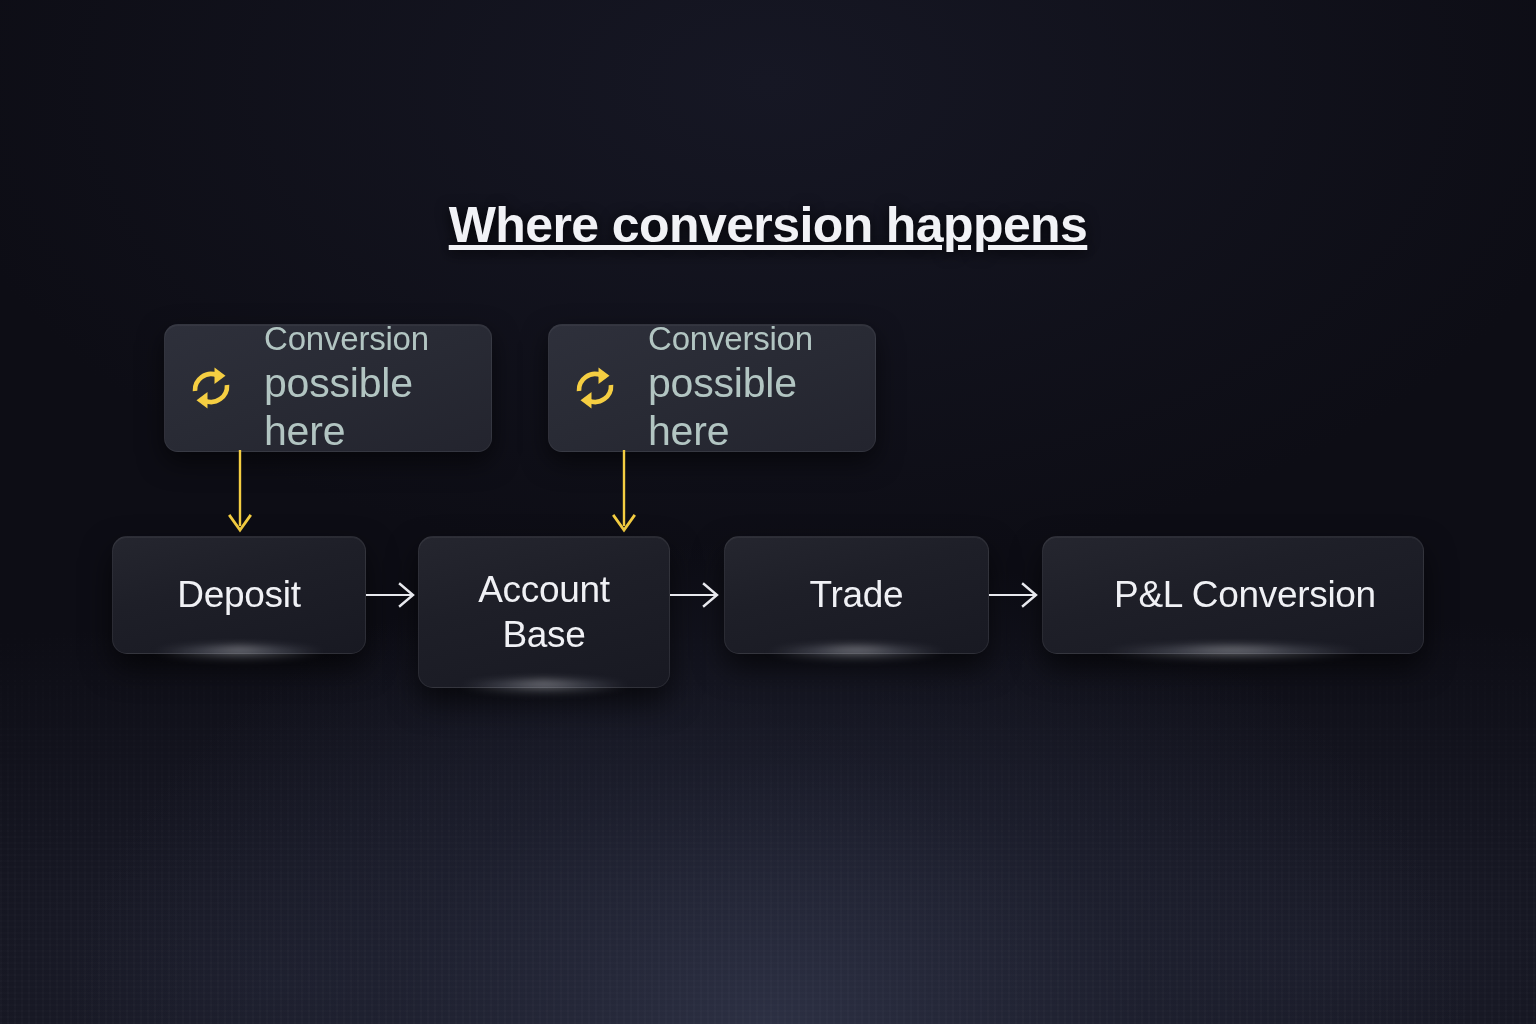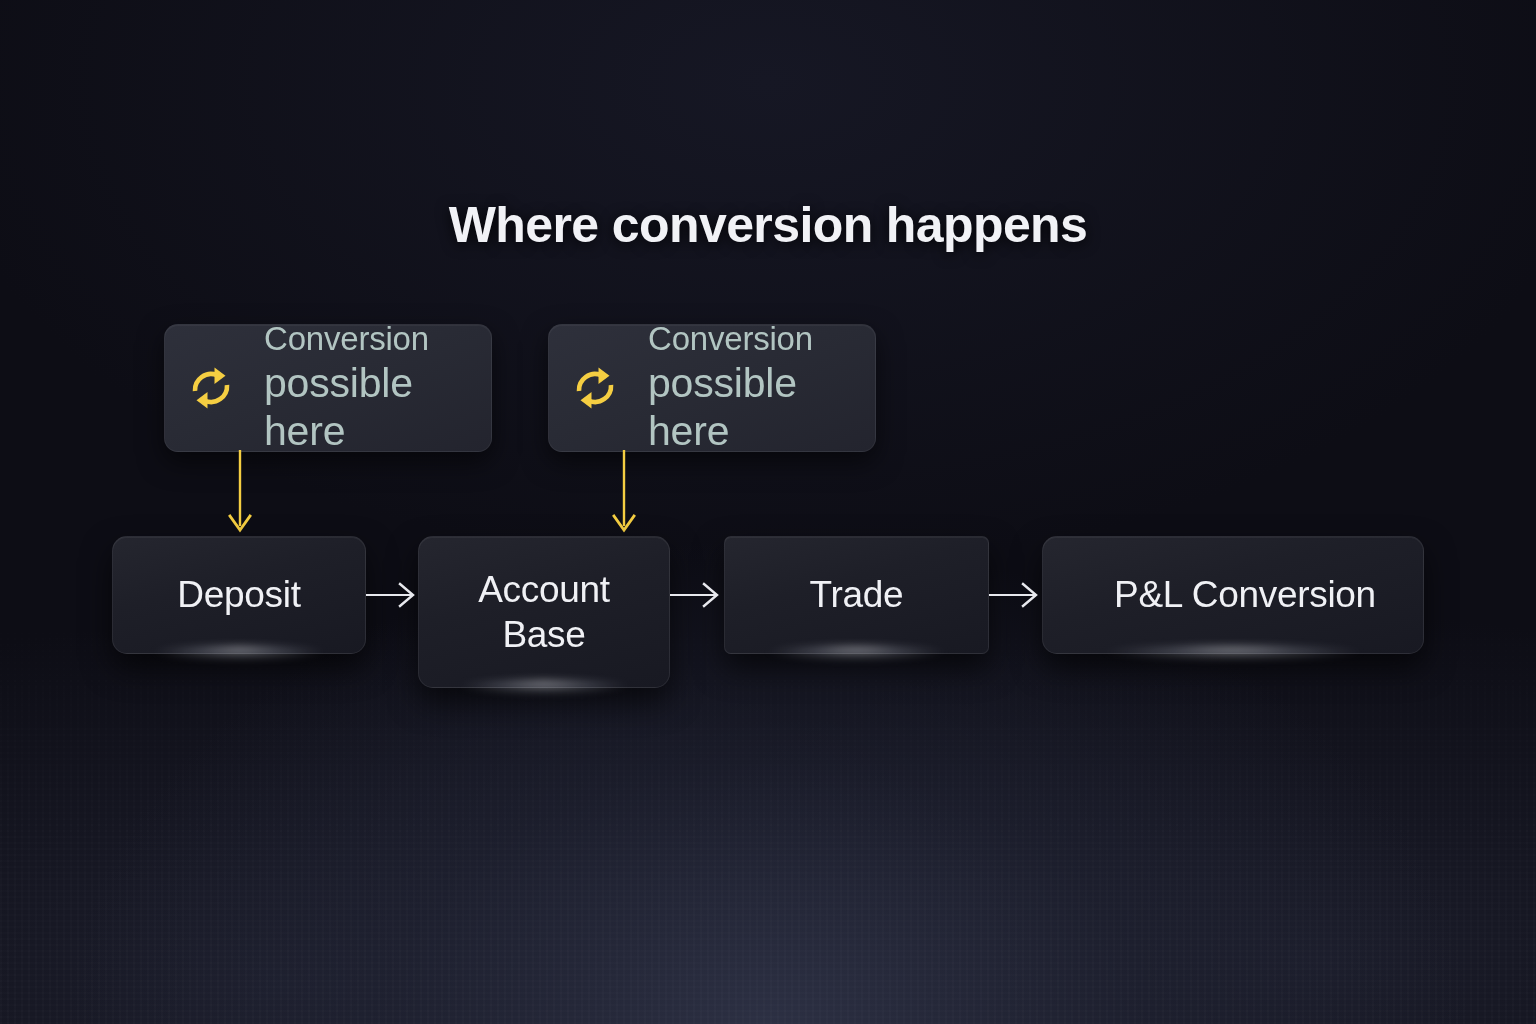--- a/index.html
+++ b/index.html
@@ -43,20 +43,21 @@
     position: absolute;
     left: 0;
     top: 196px;
     width: 1536px;
     text-align: center;
     font-size: 50px;
     font-weight: 700;
     letter-spacing: -0.6px;
     color: #f1f2f6;
     text-shadow: 0 2px 14px rgba(0,0,0,0.85);
+    text-decoration: underline;
   }
 
   
   .badge {
     position: absolute;
     box-sizing: border-box;
     height: 128px;
     border-radius: 14px;
     background: linear-gradient(160deg, #2e303b 0%, #292b35 45%, #23242e 100%);
     border: 1px solid rgba(255,255,255,0.055);
@@ -124,21 +125,21 @@
     bottom: -7px;
     height: 13px;
     border-radius: 50%;
     background: radial-gradient(ellipse at 50% 0%, rgba(255,255,255,0.62) 0%, rgba(220,226,240,0.26) 35%, rgba(255,255,255,0) 75%);
     filter: blur(4px);
     pointer-events: none;
   }
 
   #flow-0 { left: 112px;  top: 536px; width: 254px; height: 118px; }
   #flow-1 { left: 418px;  top: 536px; width: 252px; height: 152px; }
-  #flow-2 { left: 724px;  top: 536px; width: 265px; height: 118px; border-radius: 7px; }
+  #flow-2 { left: 724px;  top: 536px; width: 265px; height: 118px; }
   #flow-3 { left: 1042px; top: 536px; width: 382px; height: 118px; padding-left: 24px; }
 
   
   .harrow {
     position: absolute;
     top: 578px;
     width: 56px;
     height: 34px;
     overflow: visible;
   }

